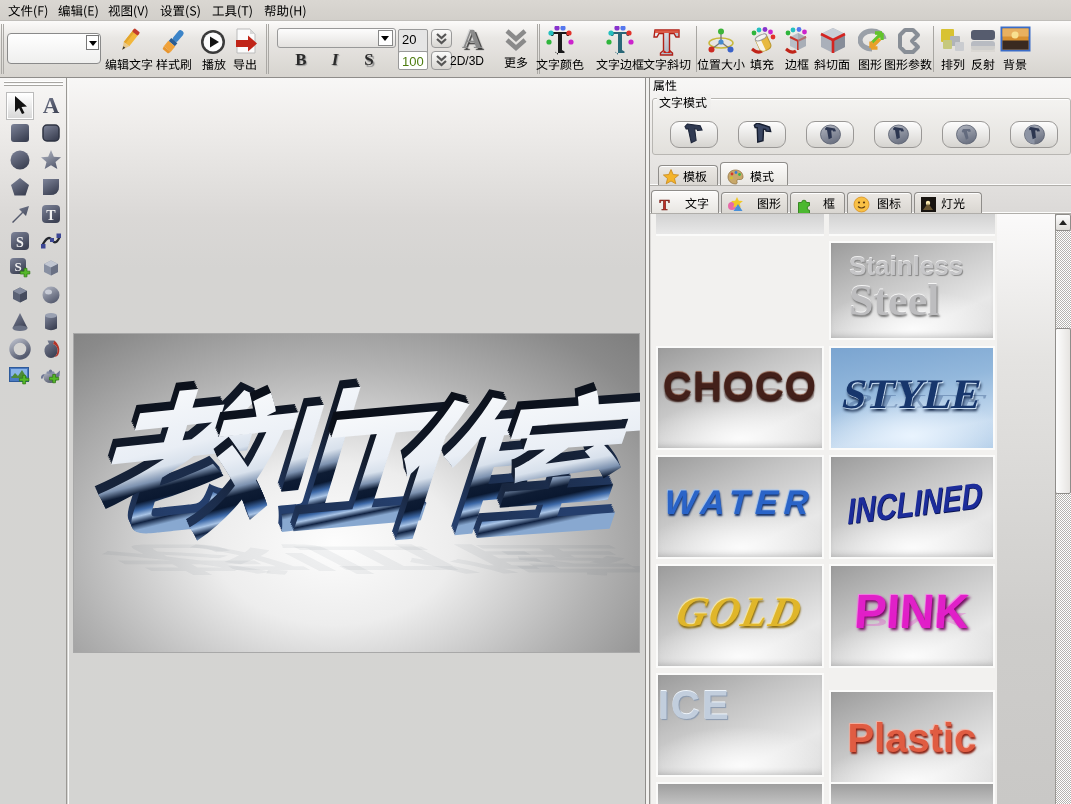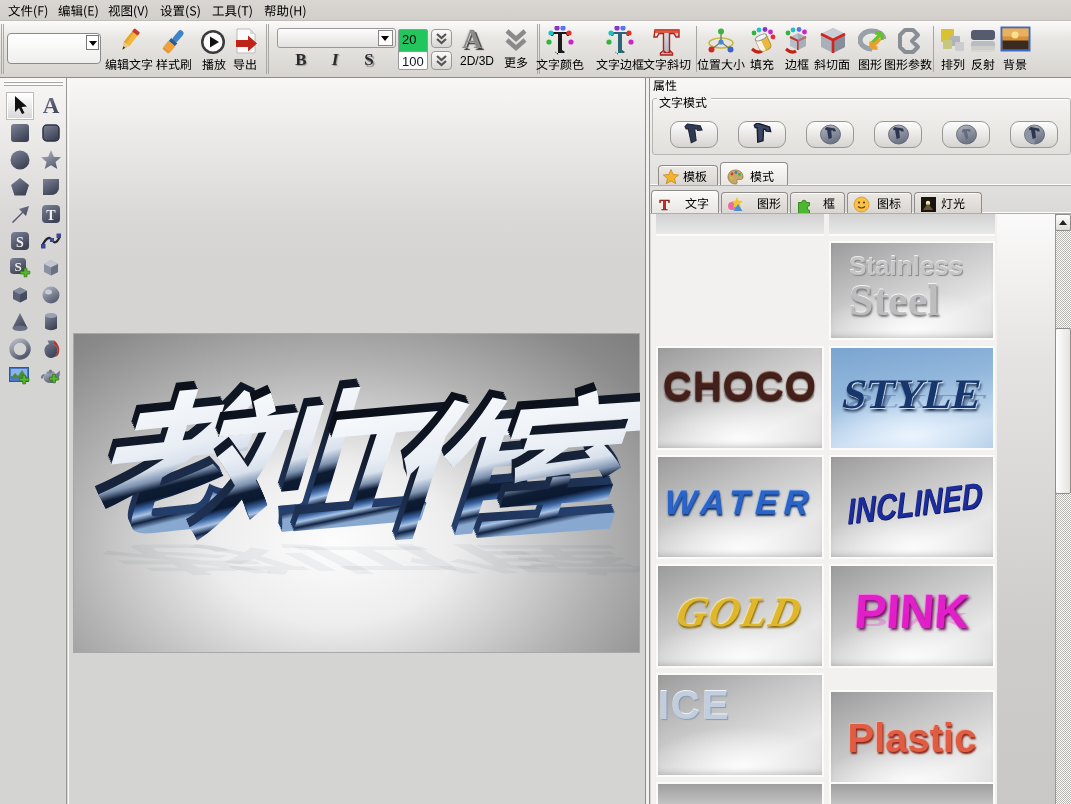--- a/index.html
+++ b/index.html
@@ -76,34 +76,34 @@
 </svg>
 <svg style="position:absolute;left:233.0px;top:58.0px;overflow:visible" width="26" height="17">
       <path transform="translate(0,11.0)" d="M2.5 -2.2C3.3 -1.6 4.1 -0.6 4.5 -0L5.2 -0.6C4.8 -1.2 4 -2 3.2 -2.7H7.8V-0.1C7.8 0 7.7 0.1 7.5 0.1C7.2 0.1 6.4 0.1 5.5 0.1C5.6 0.3 5.8 0.7 5.8 0.9C7 0.9 7.7 0.9 8.1 0.8C8.6 0.7 8.7 0.4 8.7 -0.1V-2.7H11.3V-3.5H8.7V-4.4H7.8V-3.5H0.7V-2.7H3.1ZM1.6 -9.2V-6.1C1.6 -5 2.2 -4.7 4.2 -4.7C4.6 -4.7 8.5 -4.7 9 -4.7C10.5 -4.7 10.9 -5 11.1 -6.3C10.8 -6.3 10.4 -6.4 10.2 -6.5C10.1 -5.6 9.9 -5.5 8.9 -5.5C8.1 -5.5 4.8 -5.5 4.1 -5.5C2.8 -5.5 2.6 -5.6 2.6 -6.1V-6.7H9.9V-9.6H1.6ZM2.6 -8.8H9V-7.5H2.6Z M13.2 -4.1V0.3H21.8V0.9H22.7V-4.1H21.8V-0.6H18.5V-4.8H22.3V-9H21.3V-5.7H18.5V-10.1H17.5V-5.7H14.7V-9H13.8V-4.8H17.5V-0.6H14.2V-4.1Z" fill="#000"></path>
     </svg>
 <div class="abs" style="left:277px;top:28px;width:119px;height:20px;background:linear-gradient(#fdfdfd,#e4e2df);border:1px solid #999;border-radius:3px"></div>
 <div class="abs" style="left:378px;top:30px;width:15px;height:16px;background:#fff;border:1px solid #888"></div>
 <div class="abs" style="left:381px;top:36px;width:0;height:0;border-left:4.5px solid transparent;border-right:4.5px solid transparent;border-top:5.5px solid #000"></div>
 <div class="abs" style="left:290px;top:50px;width:22px;height:20px;font:bold 17px 'Liberation Serif',serif;color:#2b2b2b;text-shadow:1px 1px 1px #999;text-align:center">B</div>
 <div class="abs" style="left:324px;top:50px;width:22px;height:20px;font:italic bold 17px 'Liberation Serif',serif;color:#2b2b2b;text-shadow:1px 1px 1px #999;text-align:center">I</div>
 <div class="abs" style="left:358px;top:50px;width:22px;height:20px;font:bold 17px 'Liberation Serif',serif;color:#2b2b2b;text-shadow:1.5px 1.5px 1px #888;text-align:center">S</div>
-<div class="abs" style="left:398px;top:29px;width:30px;height:33px;background:#22c55e;border:1px solid #999;border-radius:2px;font:13px 'Liberation Sans';color:#000;padding:2px 0 0 3px">20</div>
+<div class="abs" style="left:398px;top:29px;width:30px;height:33px;background:#e5e5e5;border:1px solid #999;border-radius:2px;font:13px 'Liberation Sans';color:#000;padding:2px 0 0 3px">20</div>
     <div class="abs" style="left:431px;top:29px;width:21px;height:19px;background:linear-gradient(#fbfbfa,#d8d6d2);border:1px solid #999;border-radius:4px"></div>
     <svg class="abs" style="left:435px;top:32px" width="13" height="13" viewBox="0 0 13 13">
       <path d="M2 2 L6.5 6 L11 2" fill="none" stroke="#555" stroke-width="2.2"></path>
       <path d="M2 7 L6.5 11 L11 7" fill="none" stroke="#555" stroke-width="2.2"></path>
     </svg>
-<div class="abs" style="left:398px;top:51px;width:30px;height:19px;background:#fff;border:1px solid #999;border-radius:2px;font:13px 'Liberation Sans';color:#0f172a;padding:2px 0 0 3px">100</div>
+<div class="abs" style="left:398px;top:51px;width:30px;height:19px;background:#fff;border:1px solid #999;border-radius:2px;font:13px 'Liberation Sans';color:#4d7c0f;padding:2px 0 0 3px">100</div>
     <div class="abs" style="left:431px;top:51px;width:21px;height:19px;background:linear-gradient(#fbfbfa,#d8d6d2);border:1px solid #999;border-radius:4px"></div>
     <svg class="abs" style="left:435px;top:54px" width="13" height="13" viewBox="0 0 13 13">
       <path d="M2 2 L6.5 6 L11 2" fill="none" stroke="#555" stroke-width="2.2"></path>
       <path d="M2 7 L6.5 11 L11 7" fill="none" stroke="#555" stroke-width="2.2"></path>
     </svg>
 <div class="abs" style="left:452px;top:23px;width:40px;height:30px;font:bold 28px 'Liberation Serif';color:#8a8a8a;text-shadow:2px 2px 1px #3a3a3a,-1px -1px 0 #d8d8d8;text-align:center">A</div>
-<div class="abs" style="left:450px;top:54px;width:44px;height:14px;font:12px 'Liberation Sans';color:#000;text-align:right">2D/3D</div>
+<div class="abs" style="left:450px;top:54px;width:44px;height:14px;font:12px 'Liberation Sans';color:#000;text-align:left">2D/3D</div>
 <svg class="abs" style="left:503px;top:28px" width="26" height="26" viewBox="0 0 26 26">
 <path d="M4 3 L13 11 L22 3" fill="none" stroke="#8a8a8a" stroke-width="4.5"></path>
 <path d="M4 12 L13 20 L22 12" fill="none" stroke="#8a8a8a" stroke-width="4.5"></path>
 </svg>
 <svg style="position:absolute;left:504.0px;top:56.0px;overflow:visible" width="26" height="17">
       <path transform="translate(0,11.0)" d="M3 -2.9 2.3 -2.5C2.7 -1.8 3.2 -1.3 3.8 -0.9C3 -0.4 2 -0.1 0.6 0.2C0.8 0.4 1 0.8 1.1 1C2.7 0.6 3.8 0.2 4.6 -0.3C6.2 0.5 8.4 0.8 11.2 0.9C11.3 0.6 11.5 0.2 11.6 0C8.9 -0 6.9 -0.2 5.3 -0.9C5.9 -1.5 6.3 -2.2 6.4 -3H10.5V-7.6H6.5V-8.6H11.2V-9.4H0.8V-8.6H5.6V-7.6H1.9V-3H5.5C5.3 -2.4 5 -1.8 4.5 -1.4C3.9 -1.8 3.4 -2.2 3 -2.9ZM2.7 -4.9H5.6V-4.5C5.6 -4.2 5.6 -3.9 5.6 -3.7H2.7ZM6.5 -3.7C6.5 -3.9 6.5 -4.2 6.5 -4.4V-4.9H9.6V-3.7ZM2.7 -6.9H5.6V-5.7H2.7ZM6.5 -6.9H9.6V-5.7H6.5Z M17.5 -10.1C16.7 -9.1 15.3 -7.9 13.3 -7.1C13.5 -7 13.8 -6.7 14 -6.5C15 -7 16 -7.6 16.8 -8.2H20.1C19.5 -7.5 18.7 -6.8 17.8 -6.3C17.3 -6.6 16.7 -7.1 16.2 -7.4L15.6 -6.9C16.1 -6.6 16.6 -6.2 17 -5.9C15.7 -5.2 14.3 -4.8 12.9 -4.6C13.1 -4.4 13.3 -4 13.4 -3.8C16.5 -4.4 20 -6 21.6 -8.7L21 -9.1L20.8 -9H17.7C18 -9.3 18.2 -9.6 18.5 -9.9ZM19.4 -5.9C18.6 -4.7 16.8 -3.4 14.4 -2.5C14.6 -2.4 14.8 -2 15 -1.8C16.5 -2.4 17.7 -3.2 18.7 -4H22C21.4 -3 20.5 -2.3 19.5 -1.7C19.1 -2.1 18.5 -2.6 18 -2.9L17.3 -2.5C17.7 -2.1 18.3 -1.7 18.7 -1.3C17 -0.5 15 -0.1 12.9 0.1C13 0.3 13.2 0.7 13.3 1C17.5 0.5 21.6 -0.9 23.3 -4.5L22.7 -4.8L22.6 -4.8H19.6C19.9 -5.1 20.2 -5.4 20.4 -5.7Z" fill="#000"></path>
     </svg>
 <svg class="abs" style="left:545px;top:26px" width="30" height="30" viewBox="-15 -15 30 30">
       <path d="M-9 -9 h18 v4 h-2 l-1-2 h-4 v16 l2.5 1.5 v1.5 h-9 v-1.5 L-2 14 V-7 h-4 l-1 2 h-2 z" fill="#1a1a1a"></path>
       <circle cx="-11" cy="1" r="2.6" fill="#2fb53c"></circle>

